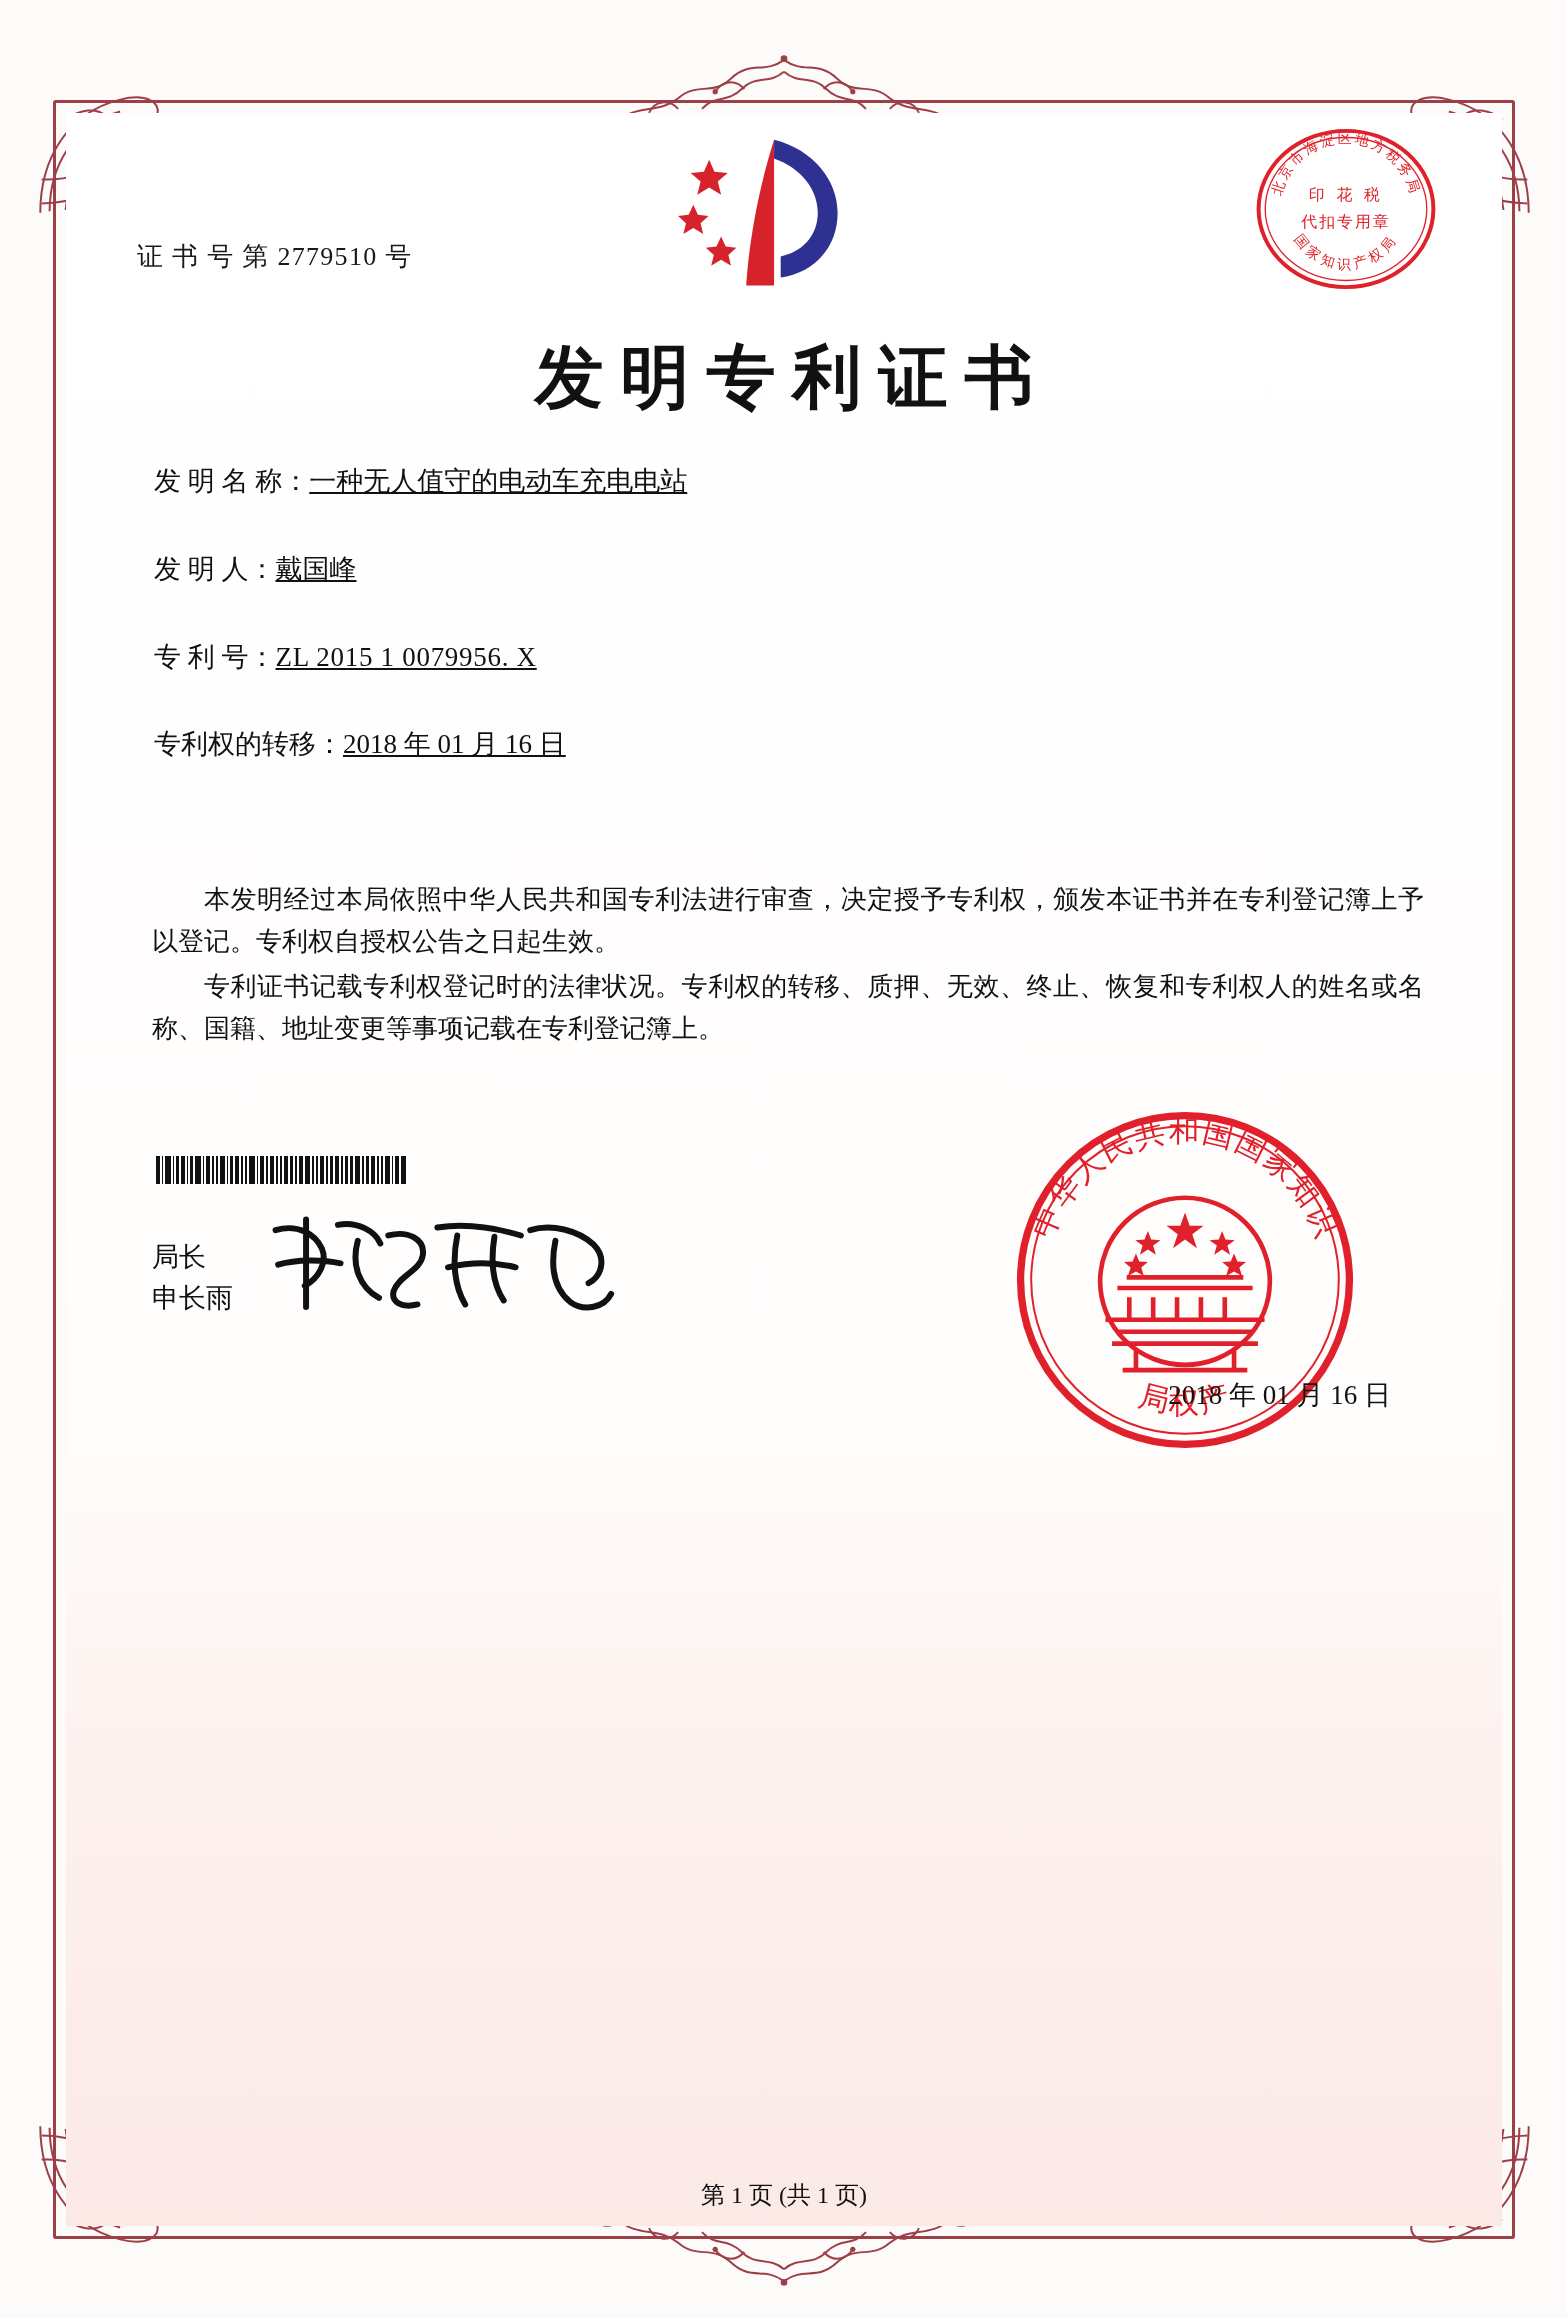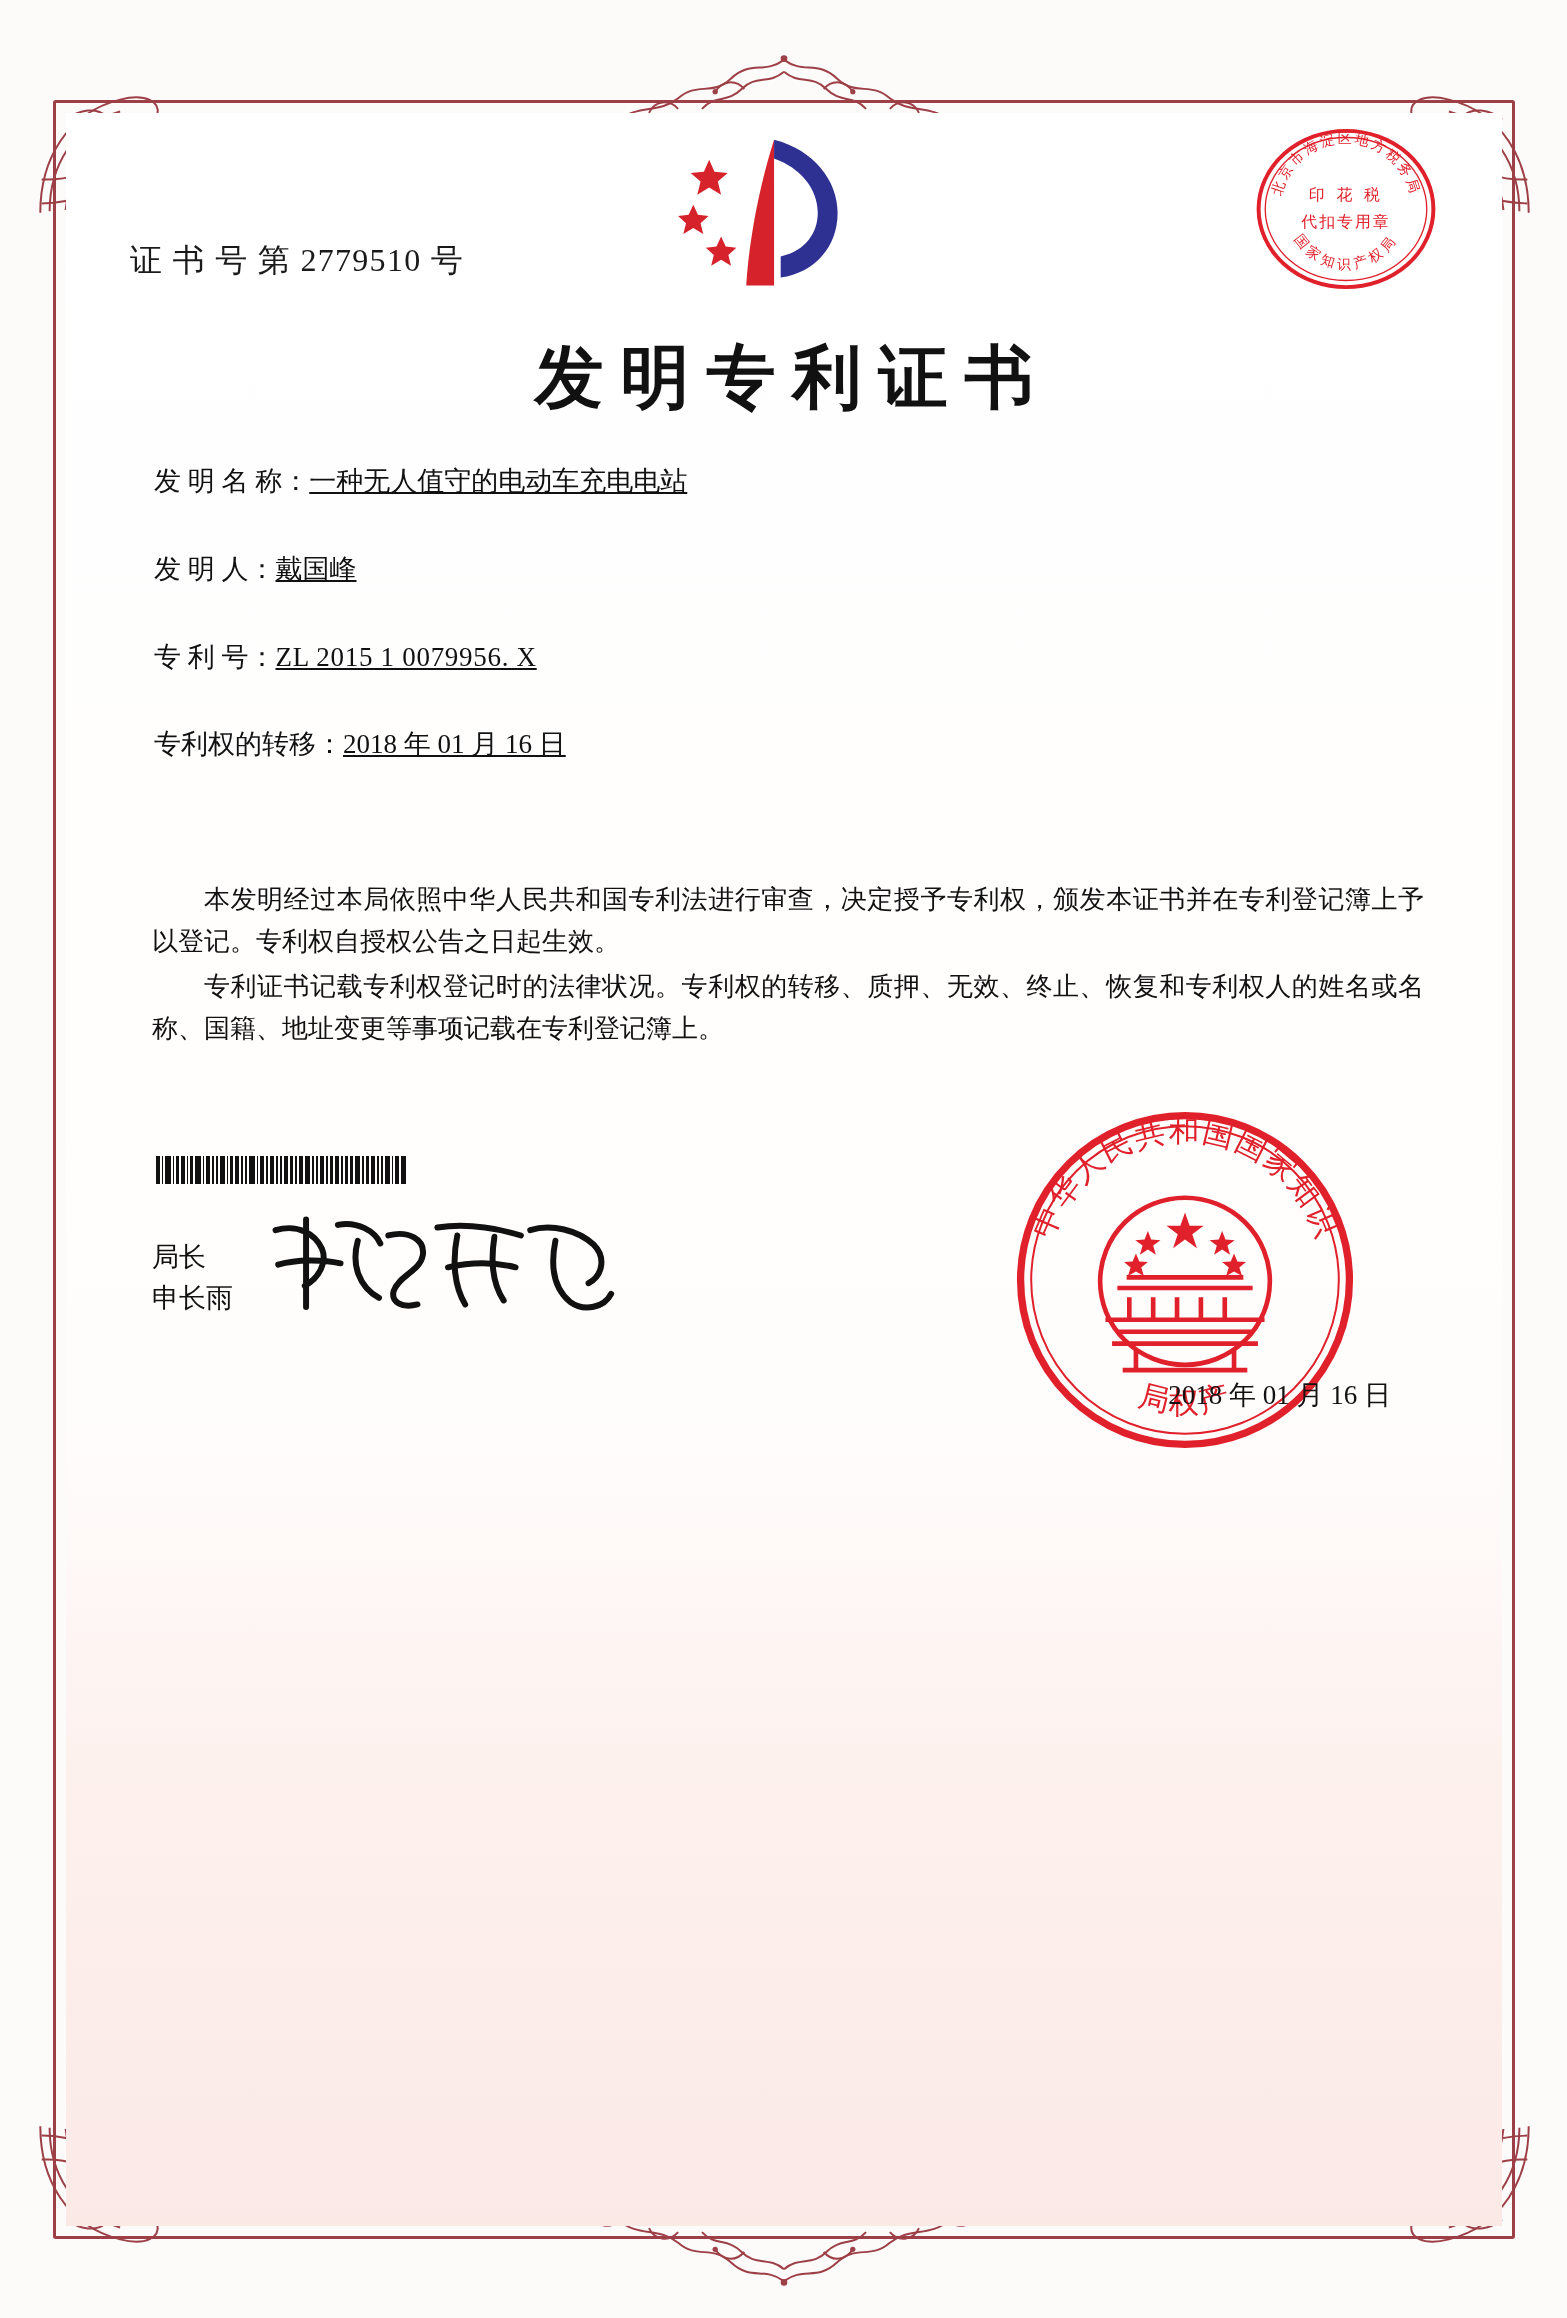--- a/index.html
+++ b/index.html
@@ -71,23 +71,23 @@
     position: absolute;
     left: 66px;
     top: 113px;
     right: 66px;
     bottom: 93px;
     background: linear-gradient(to bottom, #ffffff 0%, #fffdfc 62%, #fdf1ee 78%, #fbe9e6 100%);
   }
 
   .cert-number {
     position: absolute;
-    left: 64px;
+    left: 71px;
     top: 126px;
-    font-size: 32px;
+    font-size: 26px;
     letter-spacing: 1.3px;
     color: #1a1a1a;
     white-space: nowrap;
   }
 
   
   .logo {
     position: absolute;
     left: 50%;
     top: 6.6px;
@@ -489,15 +489,16 @@
         <polygon points="270,168 277,188 298,188 281,201 288,222 270,209 252,222 259,201 242,188 263,188"></polygon>
         <polygon points="214,196 219,209 233,210 222,218 226,232 214,224 202,232 206,218 195,210 209,209"></polygon>
         <polygon points="326,196 331,209 345,210 334,218 338,232 326,224 314,232 318,218 307,210 321,209"></polygon>
         <polygon points="196,230 201,242 214,243 204,251 208,264 196,257 184,264 188,251 178,243 191,242"></polygon>
         <polygon points="344,230 349,242 362,243 352,251 356,264 344,257 332,264 336,251 326,243 339,242"></polygon>
       </g>
     </svg>
 
     <div class="seal-date">2018 年 01 月 16 日</div>
 
+    <div class="page-footer">第 1 页 (共 1 页)</div>
   </div>
 </div>
 
 
 </body></html>

